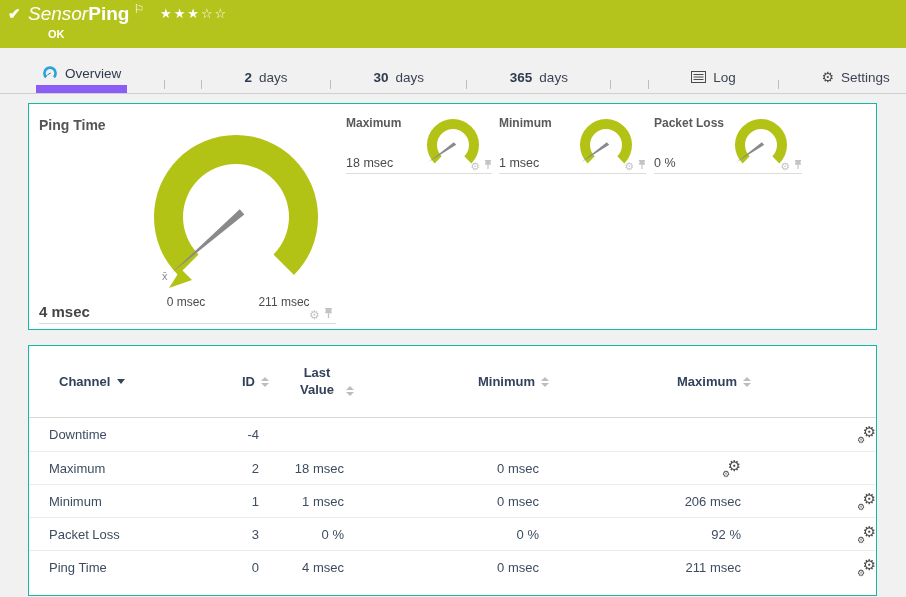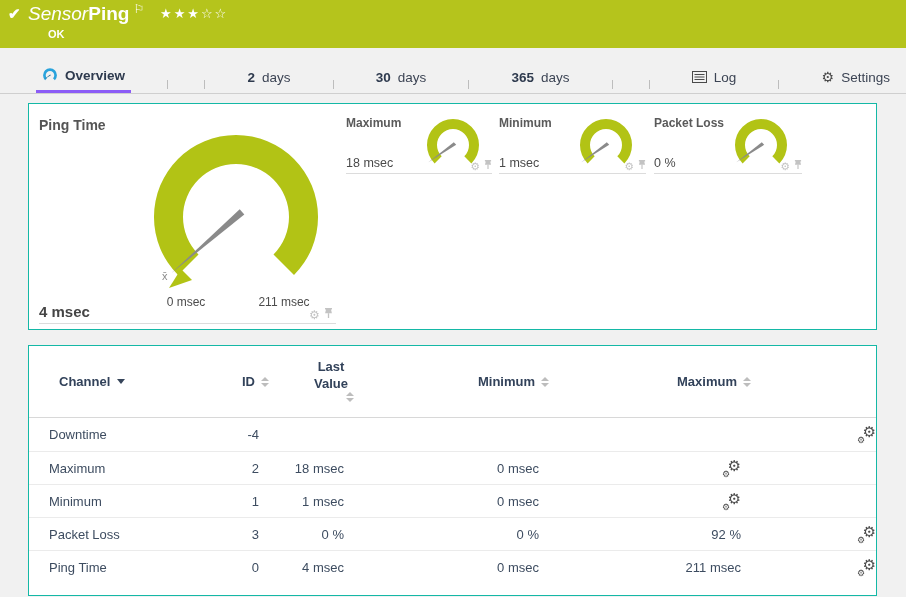--- a/index.html
+++ b/index.html
@@ -18,21 +18,21 @@
   .hdr-name { font-weight:700; }
   .hdr-flag { font-size:12px; vertical-align:super; margin-left:4px; }
   .hdr-stars { position:absolute; left:160px; top:6px; font-size:13px; letter-spacing:2px; }
   .hdr-ok { position:absolute; left:48px; top:28px; font-size:11px; font-weight:700; }
   
   .tabbar { position:absolute; top:61px; left:0; width:906px; height:33px;
     display:flex; align-items:stretch; justify-content:space-between;
     padding:0 10px 0 36px; border-bottom:1px solid #cfcfcf; }
   .tab { display:flex; align-items:center; gap:7px; padding:0 6px; font-size:13.5px;
     color:#3c4454; cursor:pointer; white-space:nowrap; }
-  .tab.active { border-bottom:3px solid #8b5cf6; font-weight:700; color:#2e3a4e; }
+  .tab.active { border-bottom:8px solid #8b5cf6; font-weight:400; color:#2e3a4e; }
   .tab-num { font-weight:700; color:#2e3a4e; }
   .tab-num:empty { display:none; }
   .tab-sep { width:1px; height:9px; background:#bdbdbd; align-self:flex-end; margin-bottom:4px; }
   .ticon { display:inline-flex; align-items:center; }
   .gear-glyph { font-style:normal; }
   
   .panel { position:absolute; left:28px; width:849px; background:#fff; border:1px solid #14b8a6; }
   #panel-gauges { top:103px; height:227px; }
   #panel-table  { top:345px; height:251px; }
   
@@ -220,21 +220,21 @@
       <span>Channel</span>
       <span class="sort-active"></span>
     </div>
     <div class="cell-r">
       <span>ID</span>
       <span class="sort-both">
           <i class="up"></i>
           <i class="dn"></i>
         </span>
     </div>
-    <div class="cell-r" style="align-items:flex-end;flex-direction:column;">
+    <div class="cell-r" style="align-items:flex-end;">
       <span class="lastval-label">Last Value</span>
       <span class="sort-both" style="margin-bottom:2px;">
           <i class="up"></i>
           <i class="dn"></i>
         </span>
     </div>
     <div class="cell-r">
       <span>Minimum</span>
       <span class="sort-both">
           <i class="up"></i>
@@ -276,20 +276,21 @@
           <span class="g-sm">⚙</span>
         </span>
       </div>
   </div>
 
   <div class="trow drow">
     <div class="c-ch">Minimum</div>
     <div class="c-id">1</div>
     <div class="c-last">1 msec</div>
     <div class="c-min">0 msec</div>
+    <div class="c-max">206 msec</div>
     <div class="c-act">
         <span class="gears">
           <span class="g-big">⚙</span>
           <span class="g-sm">⚙</span>
         </span>
       </div>
   </div>
 
   <div class="trow drow">
     <div class="c-ch">Packet Loss</div>

